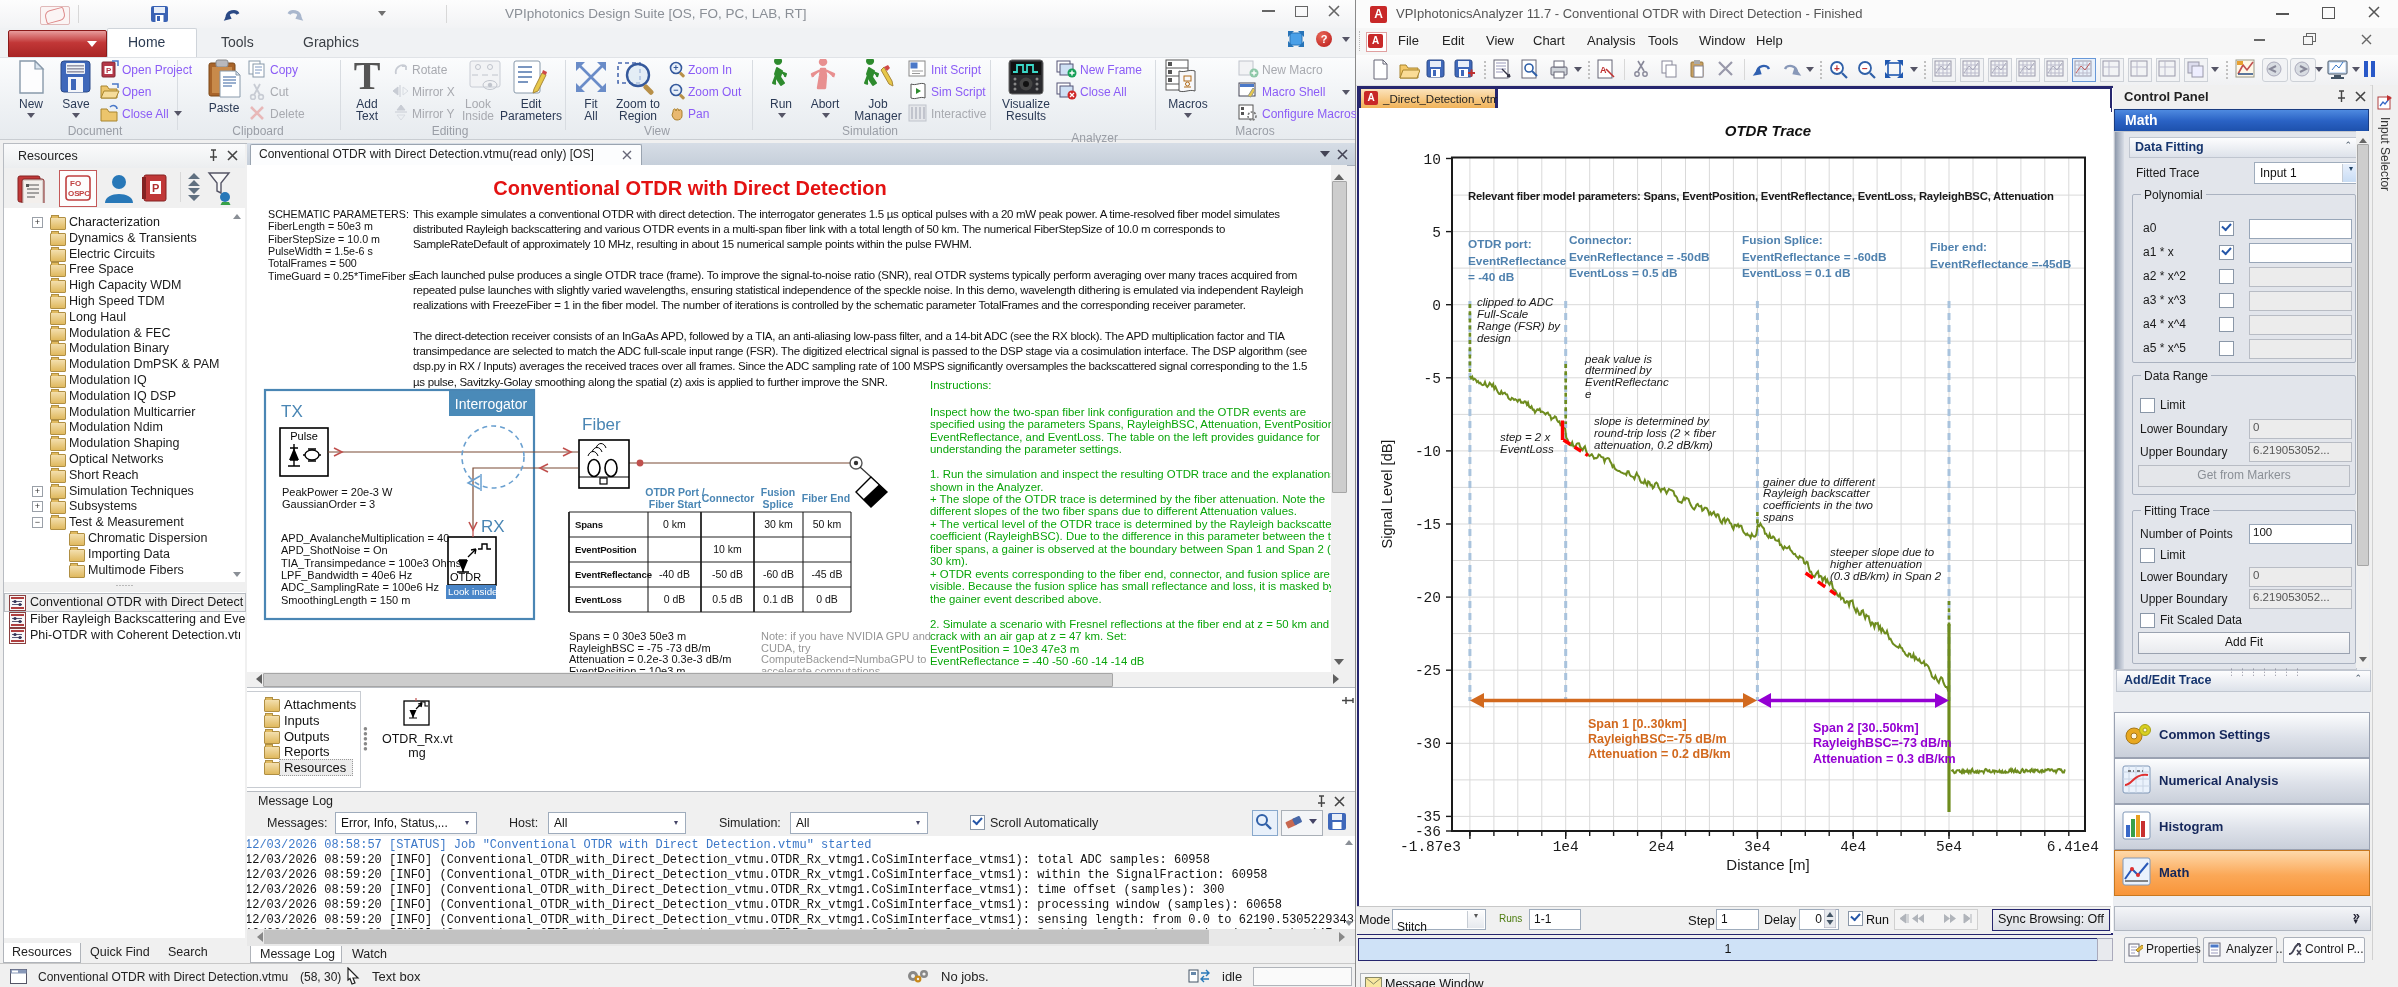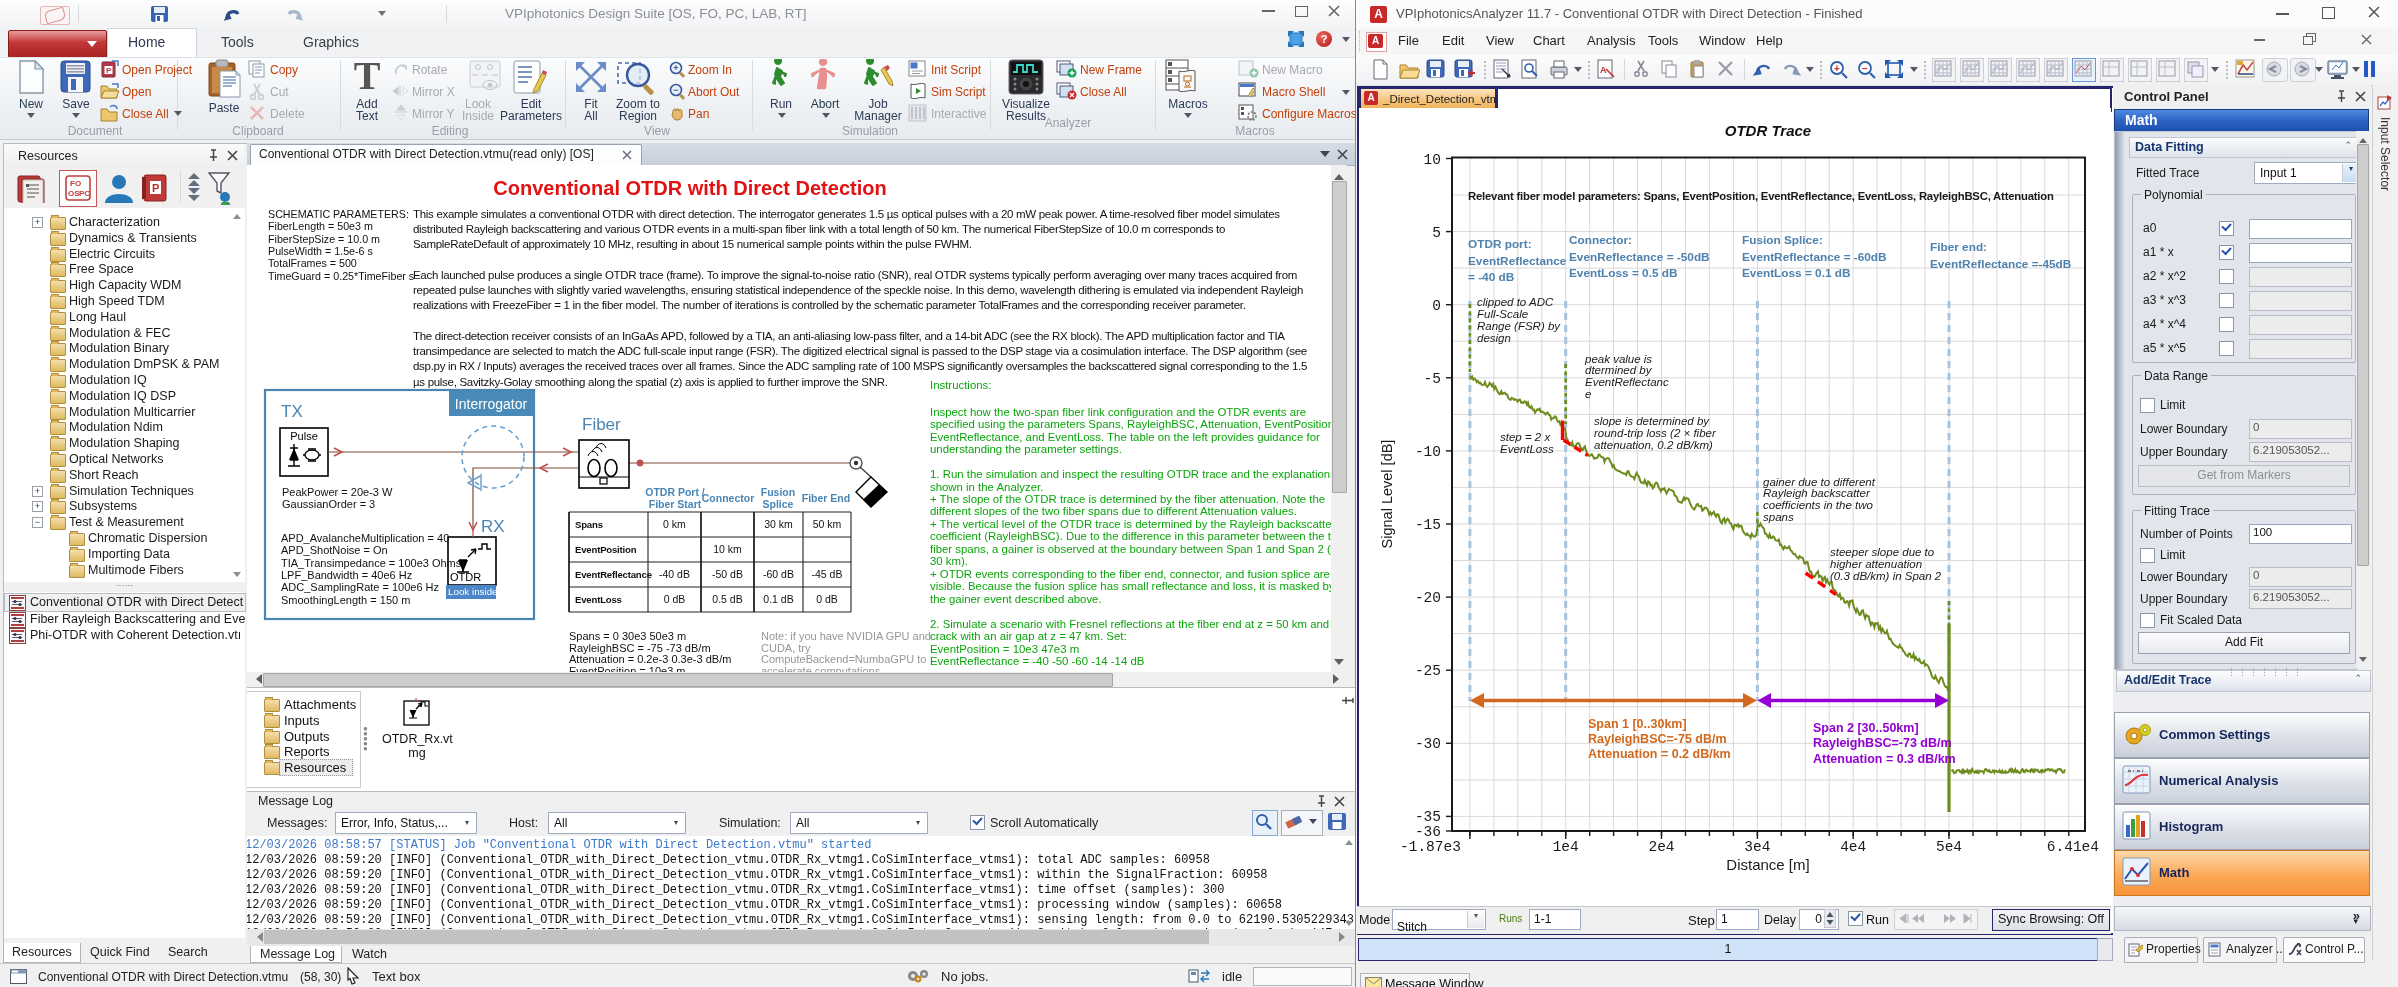--- a/index.html
+++ b/index.html
@@ -5,21 +5,21 @@
  font-family:"Liberation Sans",sans-serif;}
 .a{position:absolute;}
 .nw{white-space:nowrap;}
 .mono{font-family:"Liberation Mono",monospace;}
 .tree{font-size:12.5px;color:#1a1a1a;}
 .fold{position:absolute;width:14px;height:11px;background:linear-gradient(#f3dfae,#e0b95e);border:1px solid #b08f43;border-radius:1px;}
 .fold:before{content:'';position:absolute;left:0;top:-3px;width:6px;height:2px;background:#e0b95e;border:1px solid #b08f43;border-bottom:none;}
 .gsep{position:absolute;top:58px;height:72px;width:1px;background:#d8dce1;}
 .glabel{position:absolute;top:123px;font-size:12px;color:#9a9ea6;text-align:center;}
 .gray{color:#a8aab0!important;}
-.mini{position:absolute;height:22px;font-size:12px;color:#c2410c;white-space:nowrap;}
+.mini{position:absolute;height:22px;font-size:12px;color:#8b5cf6;white-space:nowrap;}
 .bigl{position:absolute;font-size:12px;color:#2b3a55;text-align:center;line-height:12px;white-space:nowrap;}
 .dd{position:absolute;background:#fff;border:1px solid #9facbc;font-size:12px;color:#111;}
 .dda{position:absolute;right:1px;top:1px;bottom:1px;width:16px;background:linear-gradient(#fdfdfd,#e6e9ee);border-left:1px solid #c6ccd4;color:#555;font-size:8px;text-align:center;}
 .cbx{position:absolute;width:13px;height:13px;background:#fff;border:1px solid #8a97a8;}
 .chk:after{content:'';position:absolute;left:2px;top:1px;width:7px;height:4px;border-left:2px solid #2456a8;border-bottom:2px solid #2456a8;transform:rotate(-48deg);}
 .fset{position:absolute;border:1px solid #aab2c0;border-radius:2px;}
 .fleg{position:absolute;top:-7px;left:8px;background:#e2e5eb;padding:0 3px;font-size:12px;color:#1a1a1a;}
 .inp{position:absolute;height:16px;background:#fff;border:1px solid #98a6b8;font-size:11.5px;color:#111;padding:1px 3px;}
 .inpd{background:#ececec;border:1px solid #b8bcc4;color:#555;}
 .cplabel{font-size:12px;color:#1a1a1a;}
@@ -67,21 +67,21 @@
 <div class="gsep" style="left:340px;top:2px;height:70px;"></div>
 <div class="gsep" style="left:565px;top:2px;height:70px;"></div>
 <div class="gsep" style="left:752px;top:2px;height:70px;"></div>
 <div class="gsep" style="left:990px;top:2px;height:70px;"></div>
 <div class="gsep" style="left:1155px;top:2px;height:70px;"></div>
 <div class="glabel" style="left:45px;width:100px;top:66px;">Document</div>
 <div class="glabel" style="left:208px;width:100px;top:66px;">Clipboard</div>
 <div class="glabel" style="left:400px;width:100px;top:66px;">Editing</div>
 <div class="glabel" style="left:607px;width:100px;top:66px;">View</div>
 <div class="glabel" style="left:810px;width:120px;top:66px;">Simulation</div>
-<div class="glabel" style="left:1018px;width:100px;top:58px;">Analyzer</div>
+<div class="glabel" style="left:1018px;width:100px;top:73px;text-align:right;">Analyzer</div>
 <div class="glabel" style="left:1195px;width:120px;top:66px;">Macros</div>
 </div>
 <svg class="a" style="left:16px;top:60px" width="30" height="34">
       <path d="M4 1 L19 1 L27 9 L27 33 L4 33 Z" fill="#fdfdfe" stroke="#8899aa" stroke-width="1.4"></path>
       <path d="M19 1 L19 9 L27 9 Z" fill="#dce6f0" stroke="#8899aa" stroke-width="1.2"></path>
     </svg>
 <div class="bigl" style="left:8px;top:98px;width:46px;">New</div>
     <div class="a" style="left:27px;top:113px;border:4px solid transparent;border-top:5px solid #556;"></div>
 <svg class="a" style="left:60px;top:60px" width="32" height="34">
       <rect x="1" y="1" width="29" height="31" rx="3" fill="#3f68ba" stroke="#2c4a88"></rect>
@@ -197,21 +197,21 @@
       <circle cx="8" cy="8" r="5.5" fill="#e8f0fa" stroke="#35599c" stroke-width="1.6"></circle>
       <text x="8" y="11" font-size="9" text-anchor="middle" fill="#35599c" font-weight="bold">+</text>
       <rect x="12" y="12" width="6" height="3" rx="1" transform="rotate(45 13 13)" fill="#b89048"></rect>
     </svg>
 <div class="mini" style="left:688px;top:63px;">Zoom In</div>
 <svg class="a" style="left:668px;top:82px" width="18" height="18">
       <circle cx="8" cy="8" r="5.5" fill="#e8f0fa" stroke="#35599c" stroke-width="1.6"></circle>
       <text x="8" y="11" font-size="9" text-anchor="middle" fill="#35599c" font-weight="bold">−</text>
       <rect x="12" y="12" width="6" height="3" rx="1" transform="rotate(45 13 13)" fill="#b89048"></rect>
     </svg>
-<div class="mini" style="left:688px;top:85px;">Abort Out</div>
+<div class="mini" style="left:688px;top:85px;">Zoom Out</div>
 <svg class="a" style="left:668px;top:104px" width="18" height="18">
       <path d="M5 8 C5 4 8 4 8 7 C8 4 11 4 11 7 C11 5 14 5 14 8 L14 12 C14 15 11 16 9 16 C6 16 5 14 4 11 Z" fill="#e8b870" stroke="#a8802e"></path>
     </svg>
 <div class="mini" style="left:688px;top:107px;">Pan</div>
 <svg class="a" style="left:768px;top:59px" width="26" height="30">
       <g transform="translate(0,3)">
         <path d="M10 2 a3 3 0 1 1 0.1 0 M9 6 L14 9 L12 15 L16 21 L13 23 L9 17 L7 12 Z M13 10 L18 12 L17 15 M8 13 L5 21 L8 22" fill="#2e8b2e" stroke="#2e8b2e" stroke-width="2" stroke-linejoin="round"></path>
       </g>
     </svg>
 <div class="bigl" style="left:758px;top:98px;width:46px;">Run</div>

